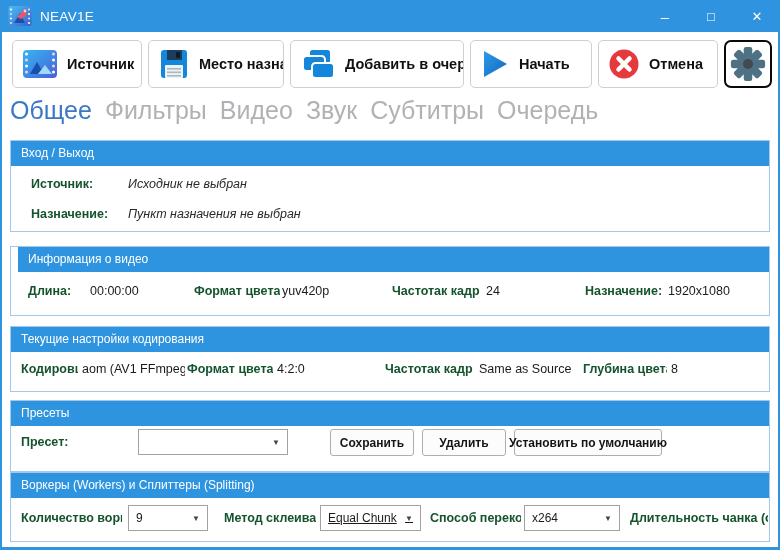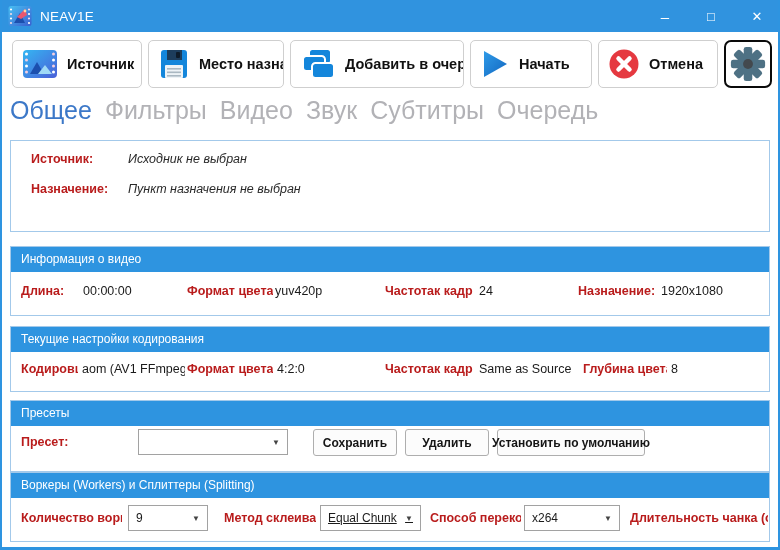--- a/index.html
+++ b/index.html
@@ -23,30 +23,30 @@
   .gearbtn{position:absolute;top:4px;left:722px;width:48px;height:48px;border:2.5px solid #0a0a0a;border-radius:7px;
         background:#fff;display:flex;align-items:center;justify-content:center;box-sizing:border-box;}
   
   .tabs{position:absolute;left:8px;top:96px;display:flex;gap:13px;align-items:baseline;}
   .tab{font-size:25px;color:#b2b2b6;cursor:default;white-space:nowrap;}
   .tab.active{color:#3c78c8;}
   
   .gbox{position:absolute;left:8px;width:760px;background:#fff;border:1px solid #a3c9ea;box-sizing:border-box;}
   .gh{background:#2e94e0;color:#fff;font-size:12px;height:25px;line-height:25px;padding-left:10px;}
   .gb{position:relative;width:100%;}
-  .lbl{position:absolute;font-size:12.5px;font-weight:bold;color:#b91c1c;white-space:nowrap;}
+  .lbl{position:absolute;font-size:12.5px;font-weight:bold;color:#14532d;white-space:nowrap;}
   .clip{overflow:hidden;display:inline-block;}
   .val{position:absolute;font-size:12.5px;color:#1b1b1b;white-space:nowrap;}
   .val.italic{font-style:italic;color:#2a2a2a;}
   
   .combo{position:absolute;height:26px;background:#fff;border:1px solid #a2a2a2;box-sizing:border-box;
          display:flex;align-items:center;font-size:12px;color:#1b1b1b;padding-left:7px;}
   .combo .arr{margin-left:auto;margin-right:7px;font-size:8px;color:#444;}
   .btn2{position:absolute;height:27px;background:#fcfcfc;border:1px solid #aeaeae;border-radius:3px;box-sizing:border-box;
-        display:flex;align-items:center;justify-content:center;font-size:12px;font-weight:bold;color:#151515;white-space:nowrap;}
+        display:flex;align-items:center;justify-content:center;font-size:12px;font-weight:bold;color:#151515;white-space:nowrap;margin-left:17px;}
 </style>
 </head>
 <body>
 
 <div id="win">
 
   <div class="titlebar">
     <svg class="app-icon" viewBox="0 0 24 22">
       <defs>
           <linearGradient id="gl" x1="0" y1="0" x2="1" y2="1">
@@ -173,29 +173,30 @@
   <div class="tabs">
     <span class="tab active">Общее</span>
     <span class="tab">Фильтры</span>
     <span class="tab">Видео</span>
     <span class="tab">Звук</span>
     <span class="tab">Субтитры</span>
     <span class="tab">Очередь</span>
   </div>
 
   <div class="gbox" style="top:140px;height:92px;">
+    <div class="gh">Вход / Выход</div>
     <div class="gb" style="height:65px;">
       <span class="lbl" style="left:20px;top:11px;">Источник:</span>
       <span class="val italic" style="left:117px;top:11px;">Исходник не выбран</span>
       <span class="lbl" style="left:20px;top:41px;">Назначение:</span>
       <span class="val italic" style="left:117px;top:41px;">Пункт назначения не выбран</span>
     </div>
   </div>
 
-  <div class="gbox" style="top:246px;height:70px;">
+  <div class="gbox" style="top:246px;height:70px;padding-left:7px;">
     <div class="gh">Информация о видео</div>
     <div class="gb" style="height:43px;">
       <span class="lbl" style="left:10px;top:12px;">Длина:</span>
       <span class="val" style="left:72px;top:12px;">00:00:00</span>
       <span class="lbl clip" style="left:176px;top:12px;width:86px;">Формат цвета:</span>
       <span class="val" style="left:264px;top:12px;">yuv420p</span>
       <span class="lbl clip" style="left:374px;top:12px;width:88px;">Частотак кадров:</span>
       <span class="val" style="left:468px;top:12px;">24</span>
       <span class="lbl" style="left:567px;top:12px;">Назначение:</span>
       <span class="val" style="left:650px;top:12px;">1920x1080</span>

